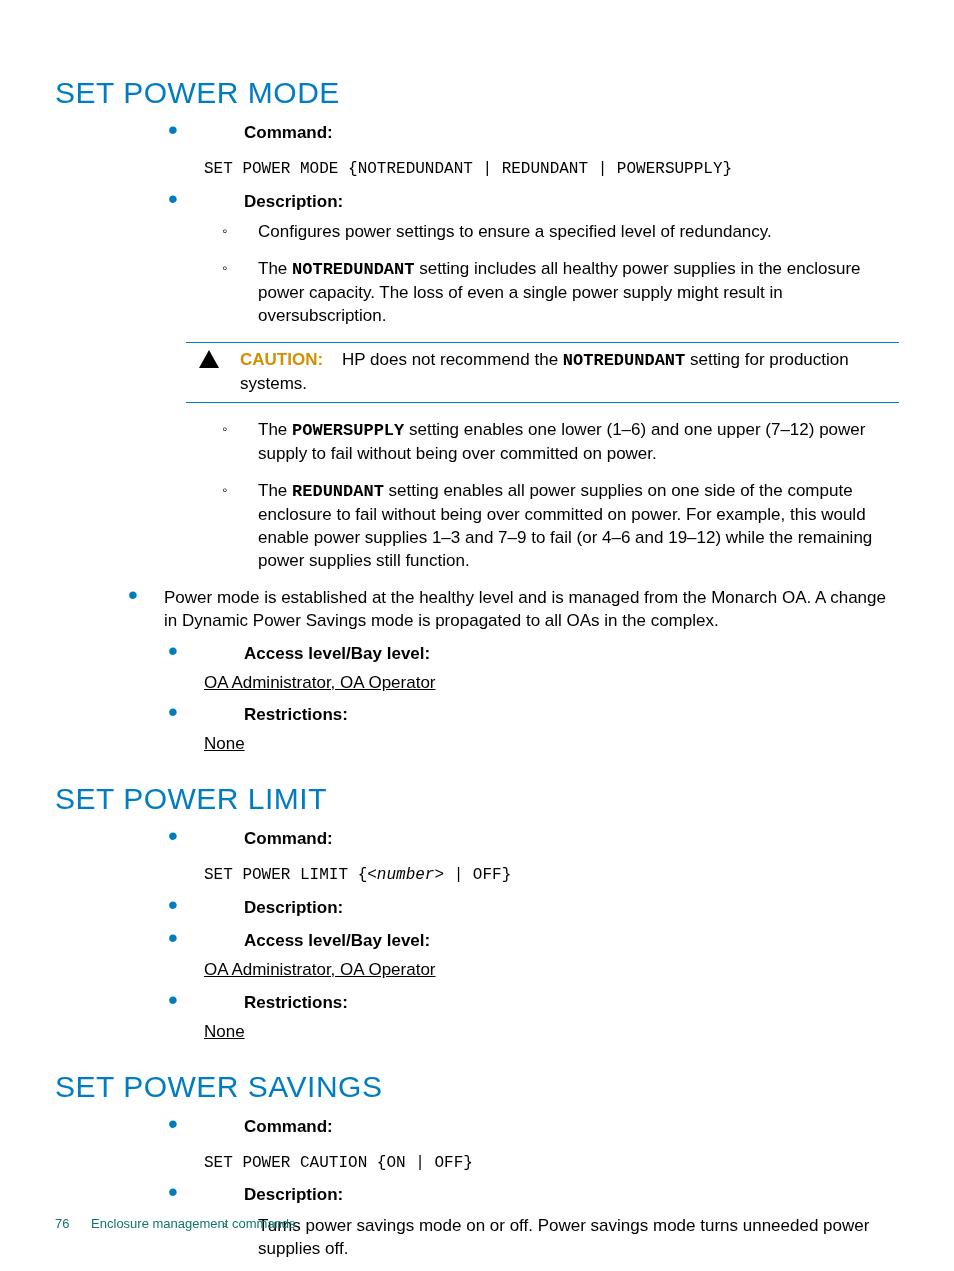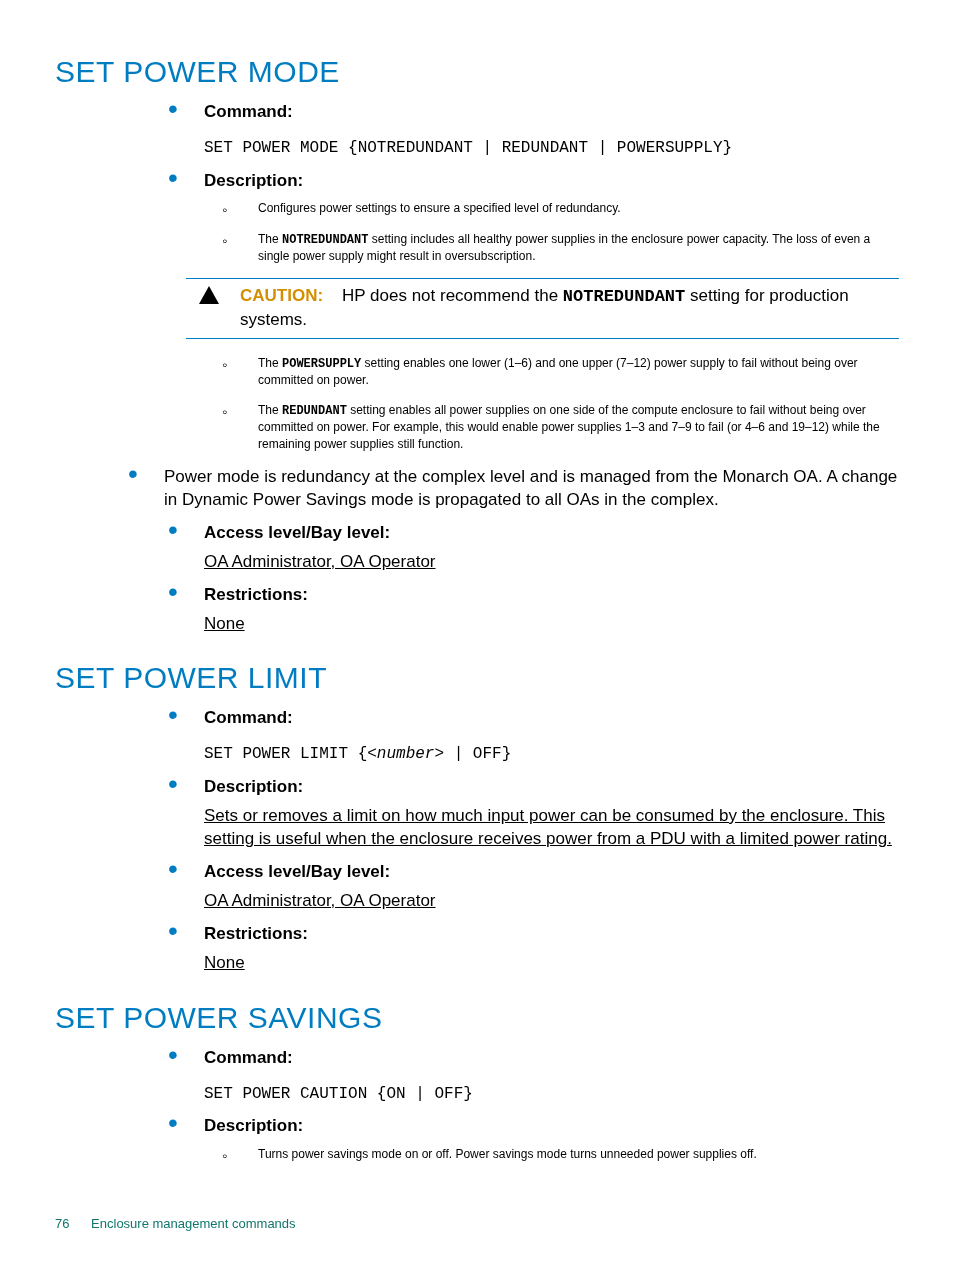--- a/index.html
+++ b/index.html
@@ -8,21 +8,21 @@
     padding: 0;
     background: #fff;
     font-family: Arial, Helvetica, sans-serif;
     color: #000;
   }
   .page {
     width: 954px;
     height: 1271px;
     position: relative;
     box-sizing: border-box;
-    padding: 55px 55px 0 55px;
+    padding: 76px 55px 0 55px;
   }
   h2.section {
     font-family: "Arial Narrow", Arial, sans-serif;
     font-stretch: condensed;
     font-weight: 400;
     font-size: 30px;
     letter-spacing: 0.5px;
     color: #007cc1;
     margin: 0 0 12px 0;
   }
@@ -50,34 +50,35 @@
   
   ul.b2 {
     list-style: none;
     margin: 8px 0 0 0;
     padding: 0 0 0 18px;
   }
   ul.b2 > li {
     position: relative;
     padding: 0 0 0 36px;
     margin: 0 0 14px 0;
-    font-size: 12px;
+    font-size: 17px;
     line-height: 1.35;
   }
   ul.b2 > li::before {
     content: "◦";
     position: absolute;
     left: 0;
     top: 0;
     color: #000;
     font-size: 15px;
     line-height: 1.3;
   }
   .label-bold {
     font-weight: 700;
+    margin-left: 40px;
   }
   .body-under {
     display: block;
     margin-top: 6px;
     font-weight: 400;
     text-decoration: underline;
   }
   .code-line {
     display: block;
     font-family: "Courier New", Courier, monospace;
@@ -187,21 +188,21 @@
           <span>The </span><span class="mono">POWERSUPPLY</span><span> setting enables one lower (1–6) and one upper (7–12) power supply to fail without being over committed on power.</span>
         </li>
         <li>
           <span>The </span><span class="mono">REDUNDANT</span><span> setting enables all power supplies on one side of the compute enclosure to fail without being over committed on power. For example, this would enable power supplies 1–3 and 7–9 to fail (or 4–6 and 19–12) while the remaining power supplies still function.</span>
         </li>
       </ul>
     </li>
   </ul>
 
   <ul class="b0">
-    <li>Power mode is redundancy at the complex level and is managed from the Monarch OA. A change in Dynamic Power Savings mode is propagated to all OAs in the complex.</li>
+    <li>Power mode is established at the healthy level and is managed from the Monarch OA. A change in Dynamic Power Savings mode is propagated to all OAs in the complex.</li>
   </ul>
 
   <ul class="b1">
     <li>
       <span class="label-bold">Access level/Bay level:</span>
       <span class="body-under">OA Administrator, OA Operator</span>
     </li>
     <li>
       <span class="label-bold">Restrictions:</span>
       <span class="body-under">None</span>
@@ -212,21 +213,20 @@
 
   <h2 class="section">SET POWER LIMIT</h2>
 
   <ul class="b1">
     <li>
       <span class="label-bold">Command:</span>
       <span class="code-line"><span>SET POWER LIMIT {</span><i>&lt;number&gt;</i><span> | OFF}</span></span>
     </li>
     <li>
       <span class="label-bold">Description:</span>
-      <span class="body-under">Sets or removes a limit on how much input power can be consumed by the enclosure. This setting is useful when the enclosure receives power from a PDU with a limited power rating.</span>
     </li>
     <li>
       <span class="label-bold">Access level/Bay level:</span>
       <span class="body-under">OA Administrator, OA Operator</span>
     </li>
     <li>
       <span class="label-bold">Restrictions:</span>
       <span class="body-under">None</span>
     </li>
   </ul>

